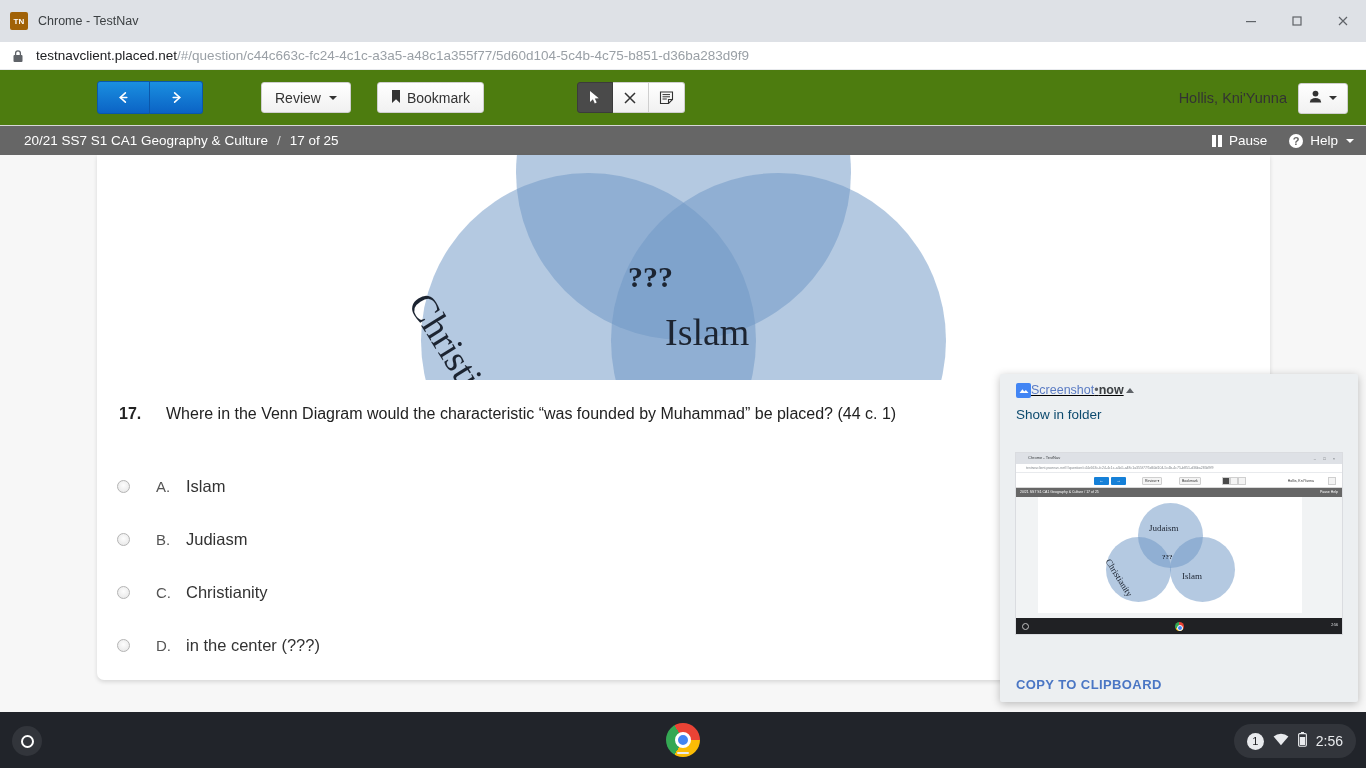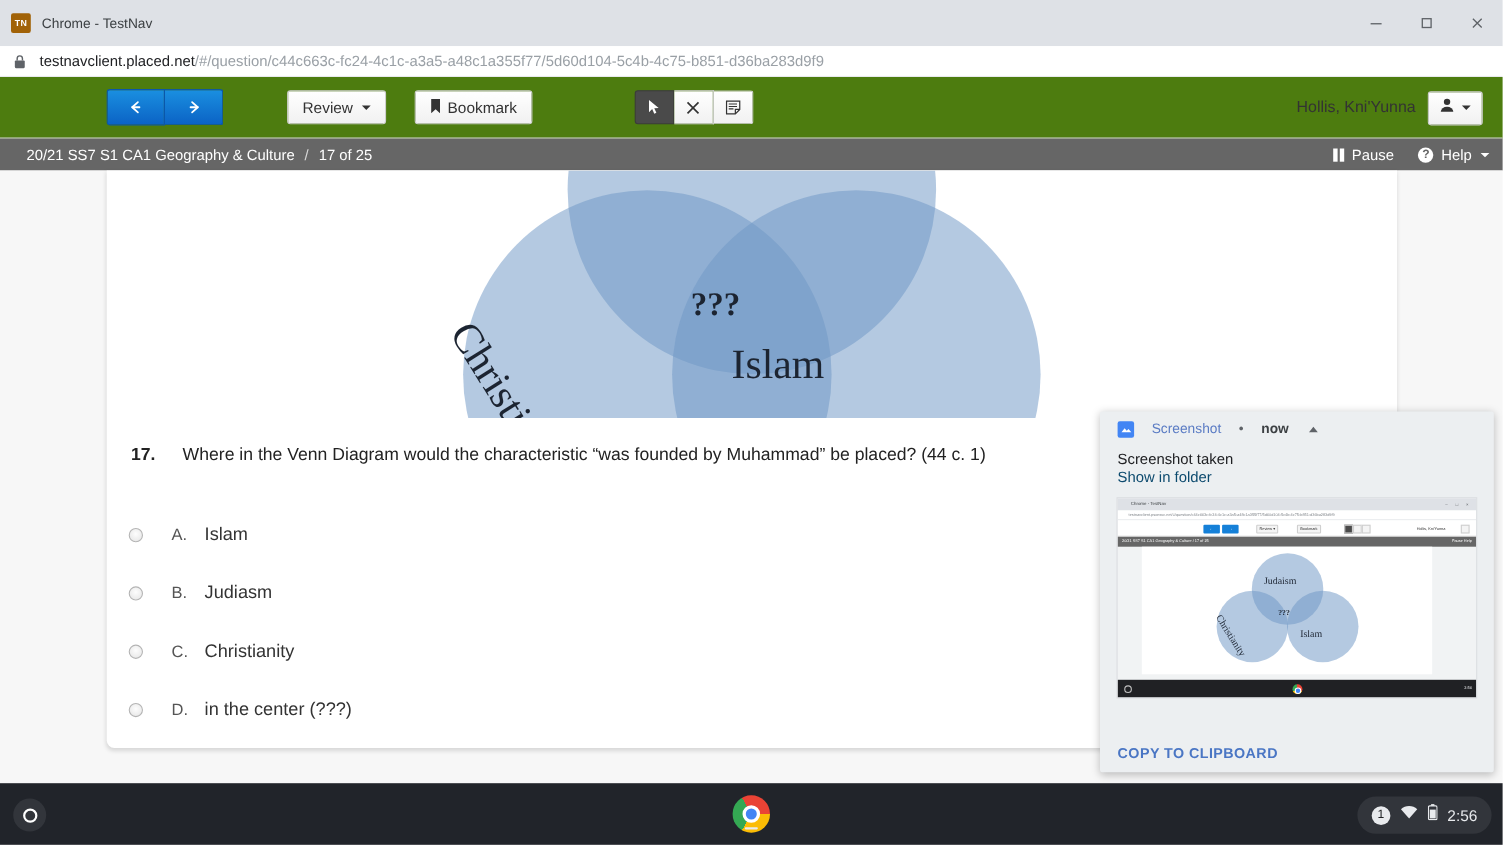--- a/index.html
+++ b/index.html
@@ -200,21 +200,21 @@
 
   
   .notif {
     position: absolute; left: 1000px; top: 374px; width: 358px; height: 328px;
     background: #eceff1;
     border-radius: 2px;
     box-shadow: 0 2px 8px rgba(0,0,0,0.25);
     overflow: hidden;
   }
   .notif-head {
-    display: flex; align-items: center; height: 32px; padding-left: 16px; gap: 16px;
+    display: flex; align-items: center; height: 32px; padding-left: 16px; gap: 0; text-decoration: underline;
   }
   .notif-app-icon {
     width: 15px; height: 15px; border-radius: 2px; background: #4285f4;
     display: flex; align-items: center; justify-content: center;
   }
   .notif-app-name { font-size: 12.5px; color: #5b7cc4; }
   .notif-dot { font-size: 12.5px; color: #5f6368; }
   .notif-time { font-size: 12.5px; color: #3c4043; font-weight: bold; }
   .chev-up {
     width: 0; height: 0; border-left: 4px solid transparent;
@@ -482,21 +482,20 @@
     <span class="notif-app-icon">
       <svg width="10" height="10" viewBox="0 0 10 10">
           <path d="M0.5 8 L3.4 4.3 L5.3 6.6 L6.9 4.9 L9.5 8 Z" fill="#ffffff"></path>
         </svg>
     </span>
     <span class="notif-app-name">Screenshot</span>
     <span class="notif-dot">•</span>
     <span class="notif-time">now</span>
     <span class="chev-up"></span>
   </div>
-  <div class="notif-title">Screenshot taken</div>
   <div class="notif-sub">Show in folder</div>
 
   <div class="thumb">
     <div class="t-title">
       <span class="t-title-txt">Chrome - TestNav</span>
       <span class="t-title-ctrl">– □ ×</span>
     </div>
     <div class="t-url">
       <span class="t-url-txt">testnavclient.psonsvc.net/#/question/c44c663c-fc24-4c1c-a3a5-a48c1a355f77/5d60d104-5c4b-4c75-b851-d36ba283d9f9</span>
     </div>

